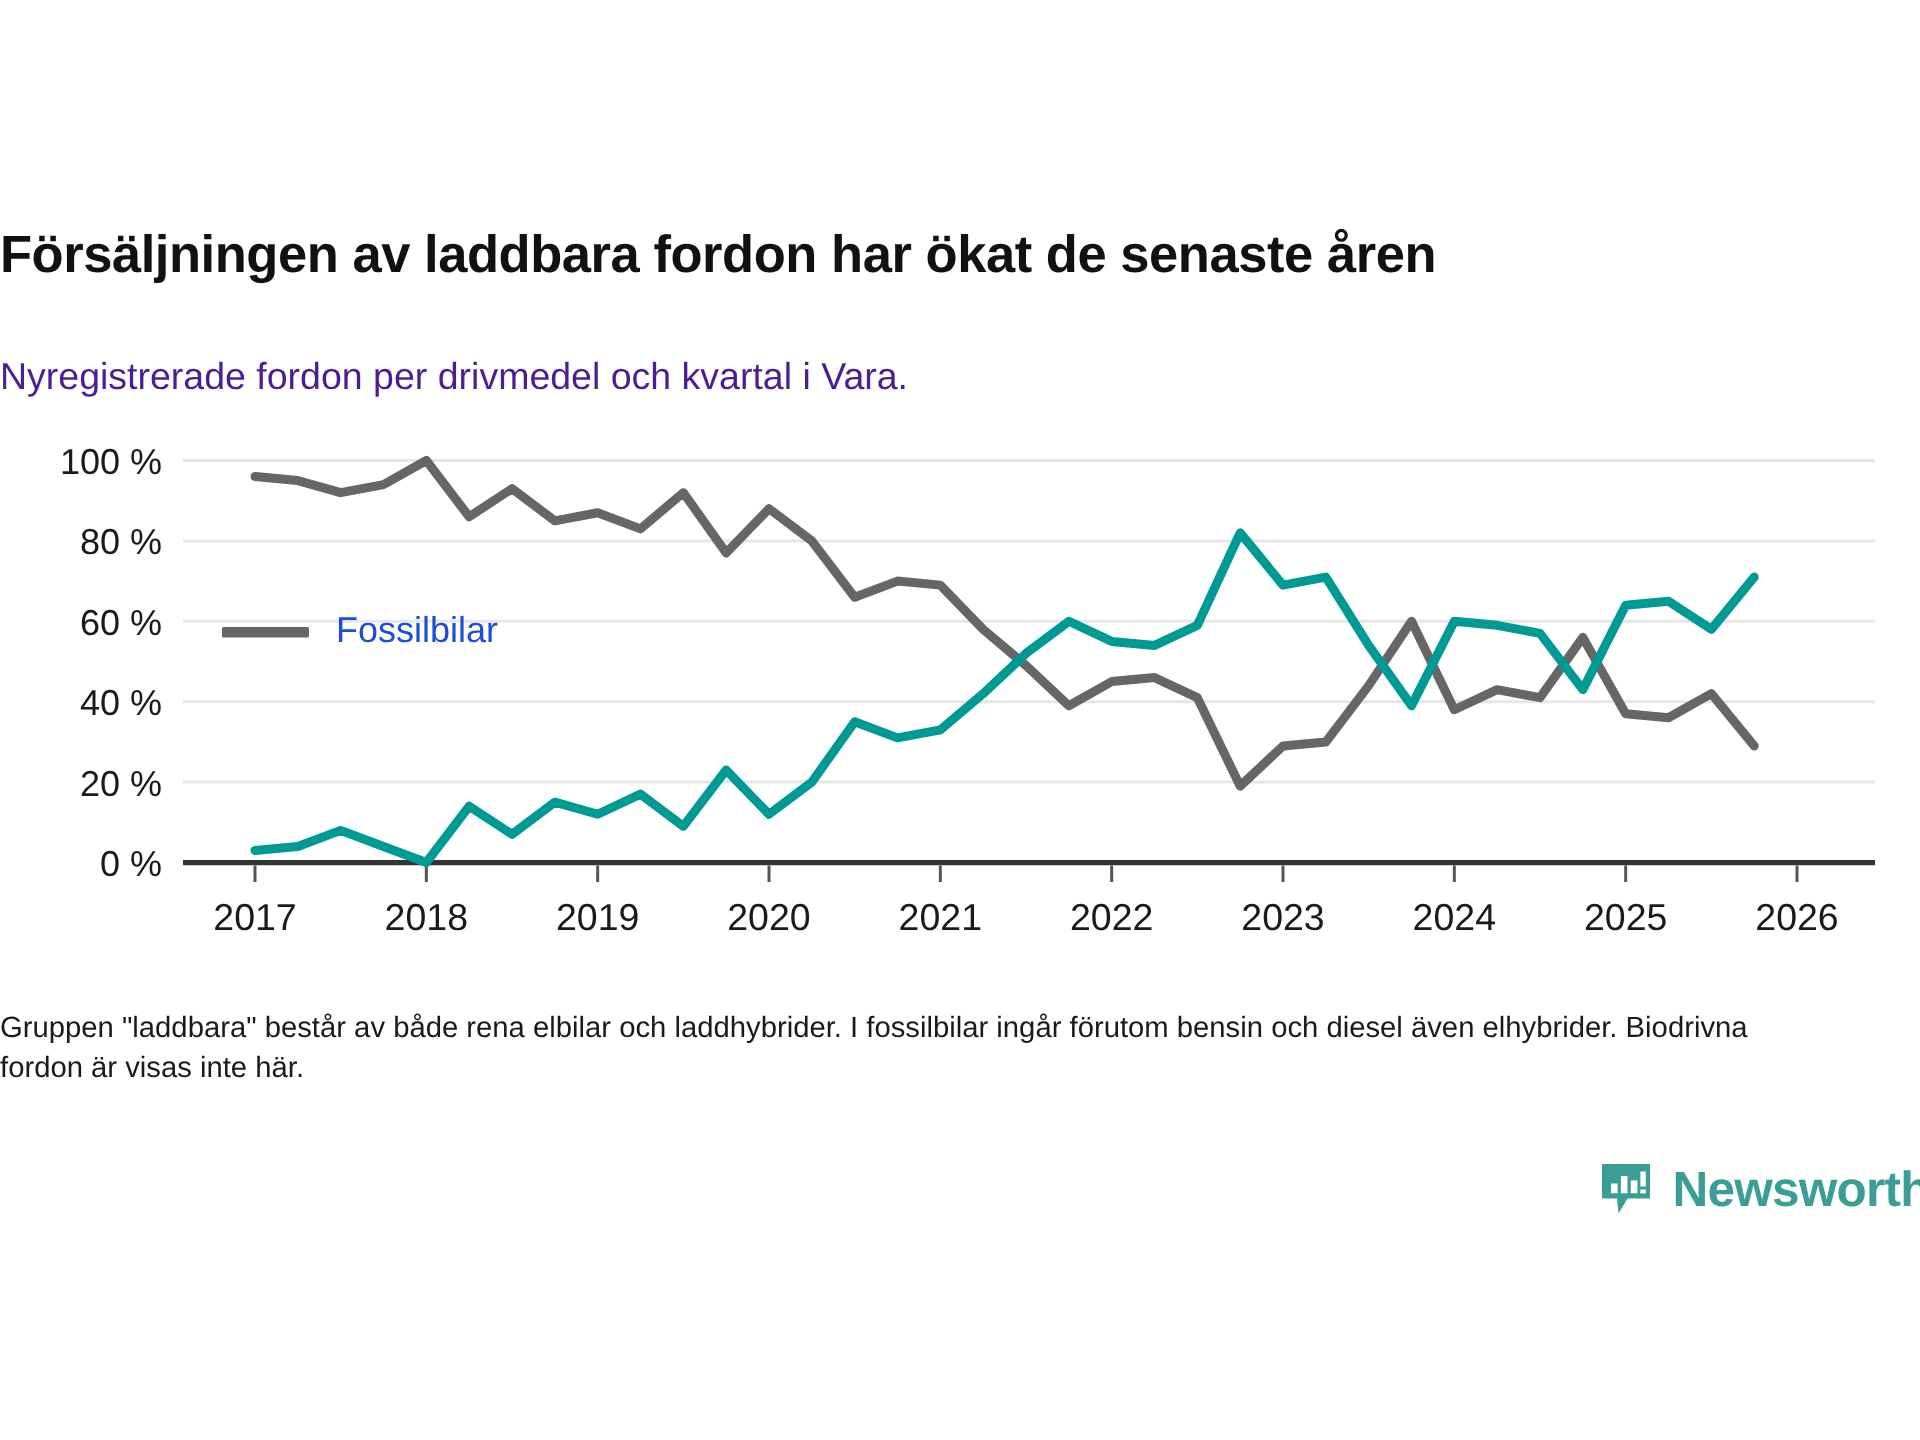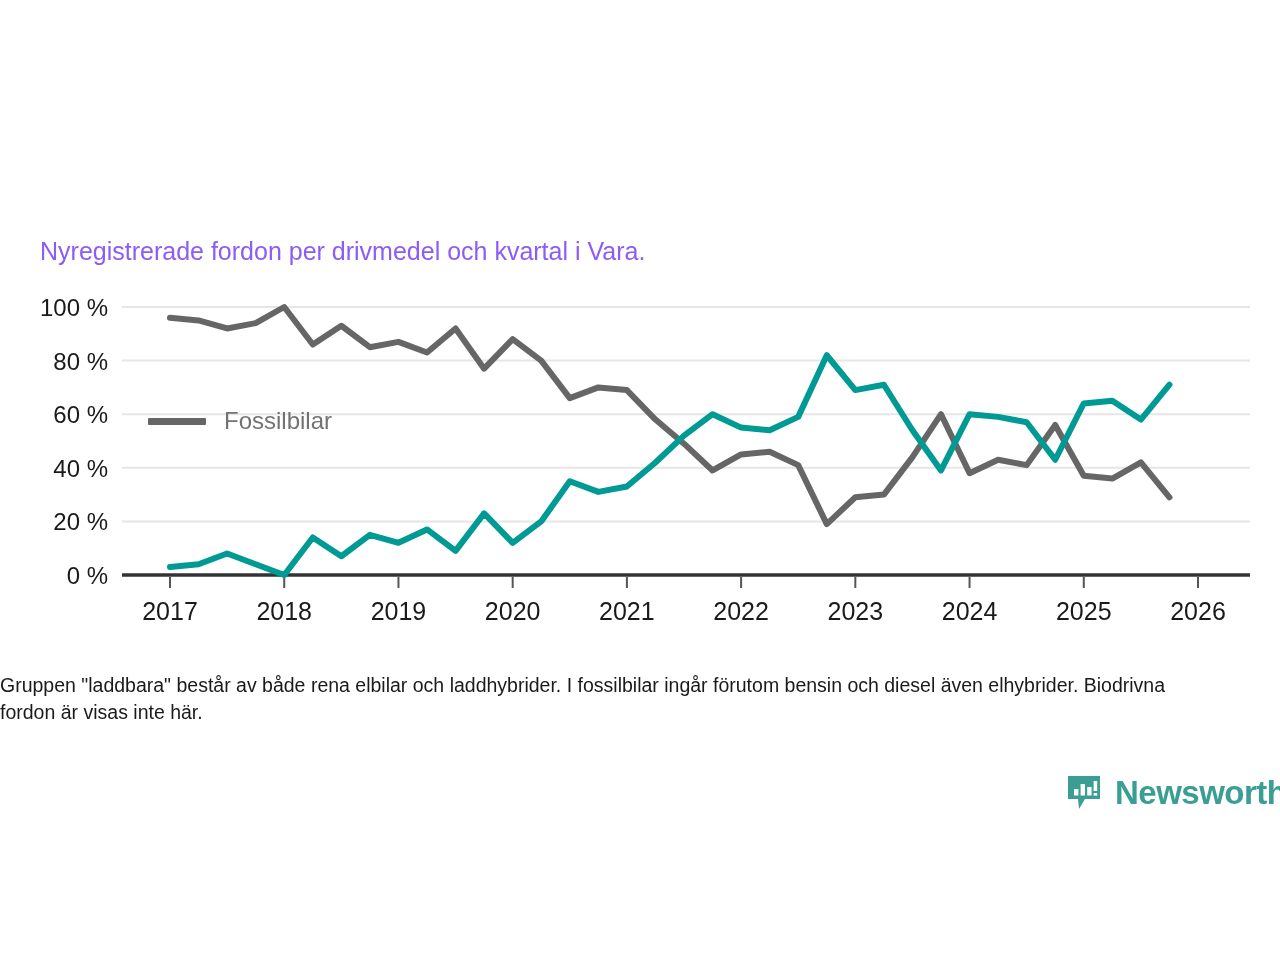--- a/index.html
+++ b/index.html
@@ -13,30 +13,30 @@
   }
   .page{position:relative;width:1280px;height:960px;}
 
   .title{
     position:absolute;left:0px;top:148px;width:1240px;
     font-size:35px;font-weight:700;letter-spacing:-0.3px;
     color:#111111;line-height:44px;
   }
   .subtitle{
     position:absolute;left:0px;top:235px;width:1240px;
-    font-size:25px;font-weight:400;color:#8b5cf6;line-height:32px;padding-left:40px;
+    font-size:25px;font-weight:400;color:#4c1d95;line-height:32px;
   }
 
   .chart-wrap{position:absolute;left:0px;top:288px;width:1280px;height:340px;}
   .chart-svg{display:block;}
 
   .legend{position:absolute;left:148px;top:400px;width:320px;}
   .legend-row{display:flex;align-items:center;height:42px;}
   .legend-swatch{width:58px;height:7px;border-radius:1px;flex:0 0 auto;}
-  .legend-label{margin-left:18px;font-size:24px;color:#737373;line-height:1;}
+  .legend-label{margin-left:18px;font-size:24px;color:#1d4ed8;line-height:1;}
 
   .note{
     position:absolute;left:0px;top:672px;width:1215px;
     font-size:19.5px;line-height:27px;color:#1a1a1a;
   }
 
   .brand{
     position:absolute;left:1064px;top:772px;
     display:flex;align-items:center;
   }
@@ -44,20 +44,21 @@
   .brand-name{
     margin-left:11px;font-size:33px;font-weight:700;letter-spacing:-0.5px;
     color:#3a9e94;line-height:1;
   }
 </style>
 </head>
 <body>
 
 <div class="page">
 
+  <div class="title">Försäljningen av laddbara fordon har ökat de senaste åren</div>
   <div class="subtitle">Nyregistrerade fordon per drivmedel och kvartal i Vara.</div>
 
   <div class="chart-wrap">
     <svg class="chart-svg" id="chart" width="1280" height="340" viewBox="0 0 1280 340">
         <line x1="122" y1="233.4" x2="1250" y2="233.4" stroke="#e6e6e6" stroke-width="2"></line>
         <line x1="122" y1="179.8" x2="1250" y2="179.8" stroke="#e6e6e6" stroke-width="2"></line>
         <line x1="122" y1="126.20000000000002" x2="1250" y2="126.20000000000002" stroke="#e6e6e6" stroke-width="2"></line>
         <line x1="122" y1="72.6" x2="1250" y2="72.6" stroke="#e6e6e6" stroke-width="2"></line>
         <line x1="122" y1="19" x2="1250" y2="19" stroke="#e6e6e6" stroke-width="2"></line>
         <text x="108" y="296" text-anchor="end" font-family="&quot;Liberation Sans&quot;, sans-serif" font-size="24" fill="#1a1a1a">0 %</text>

